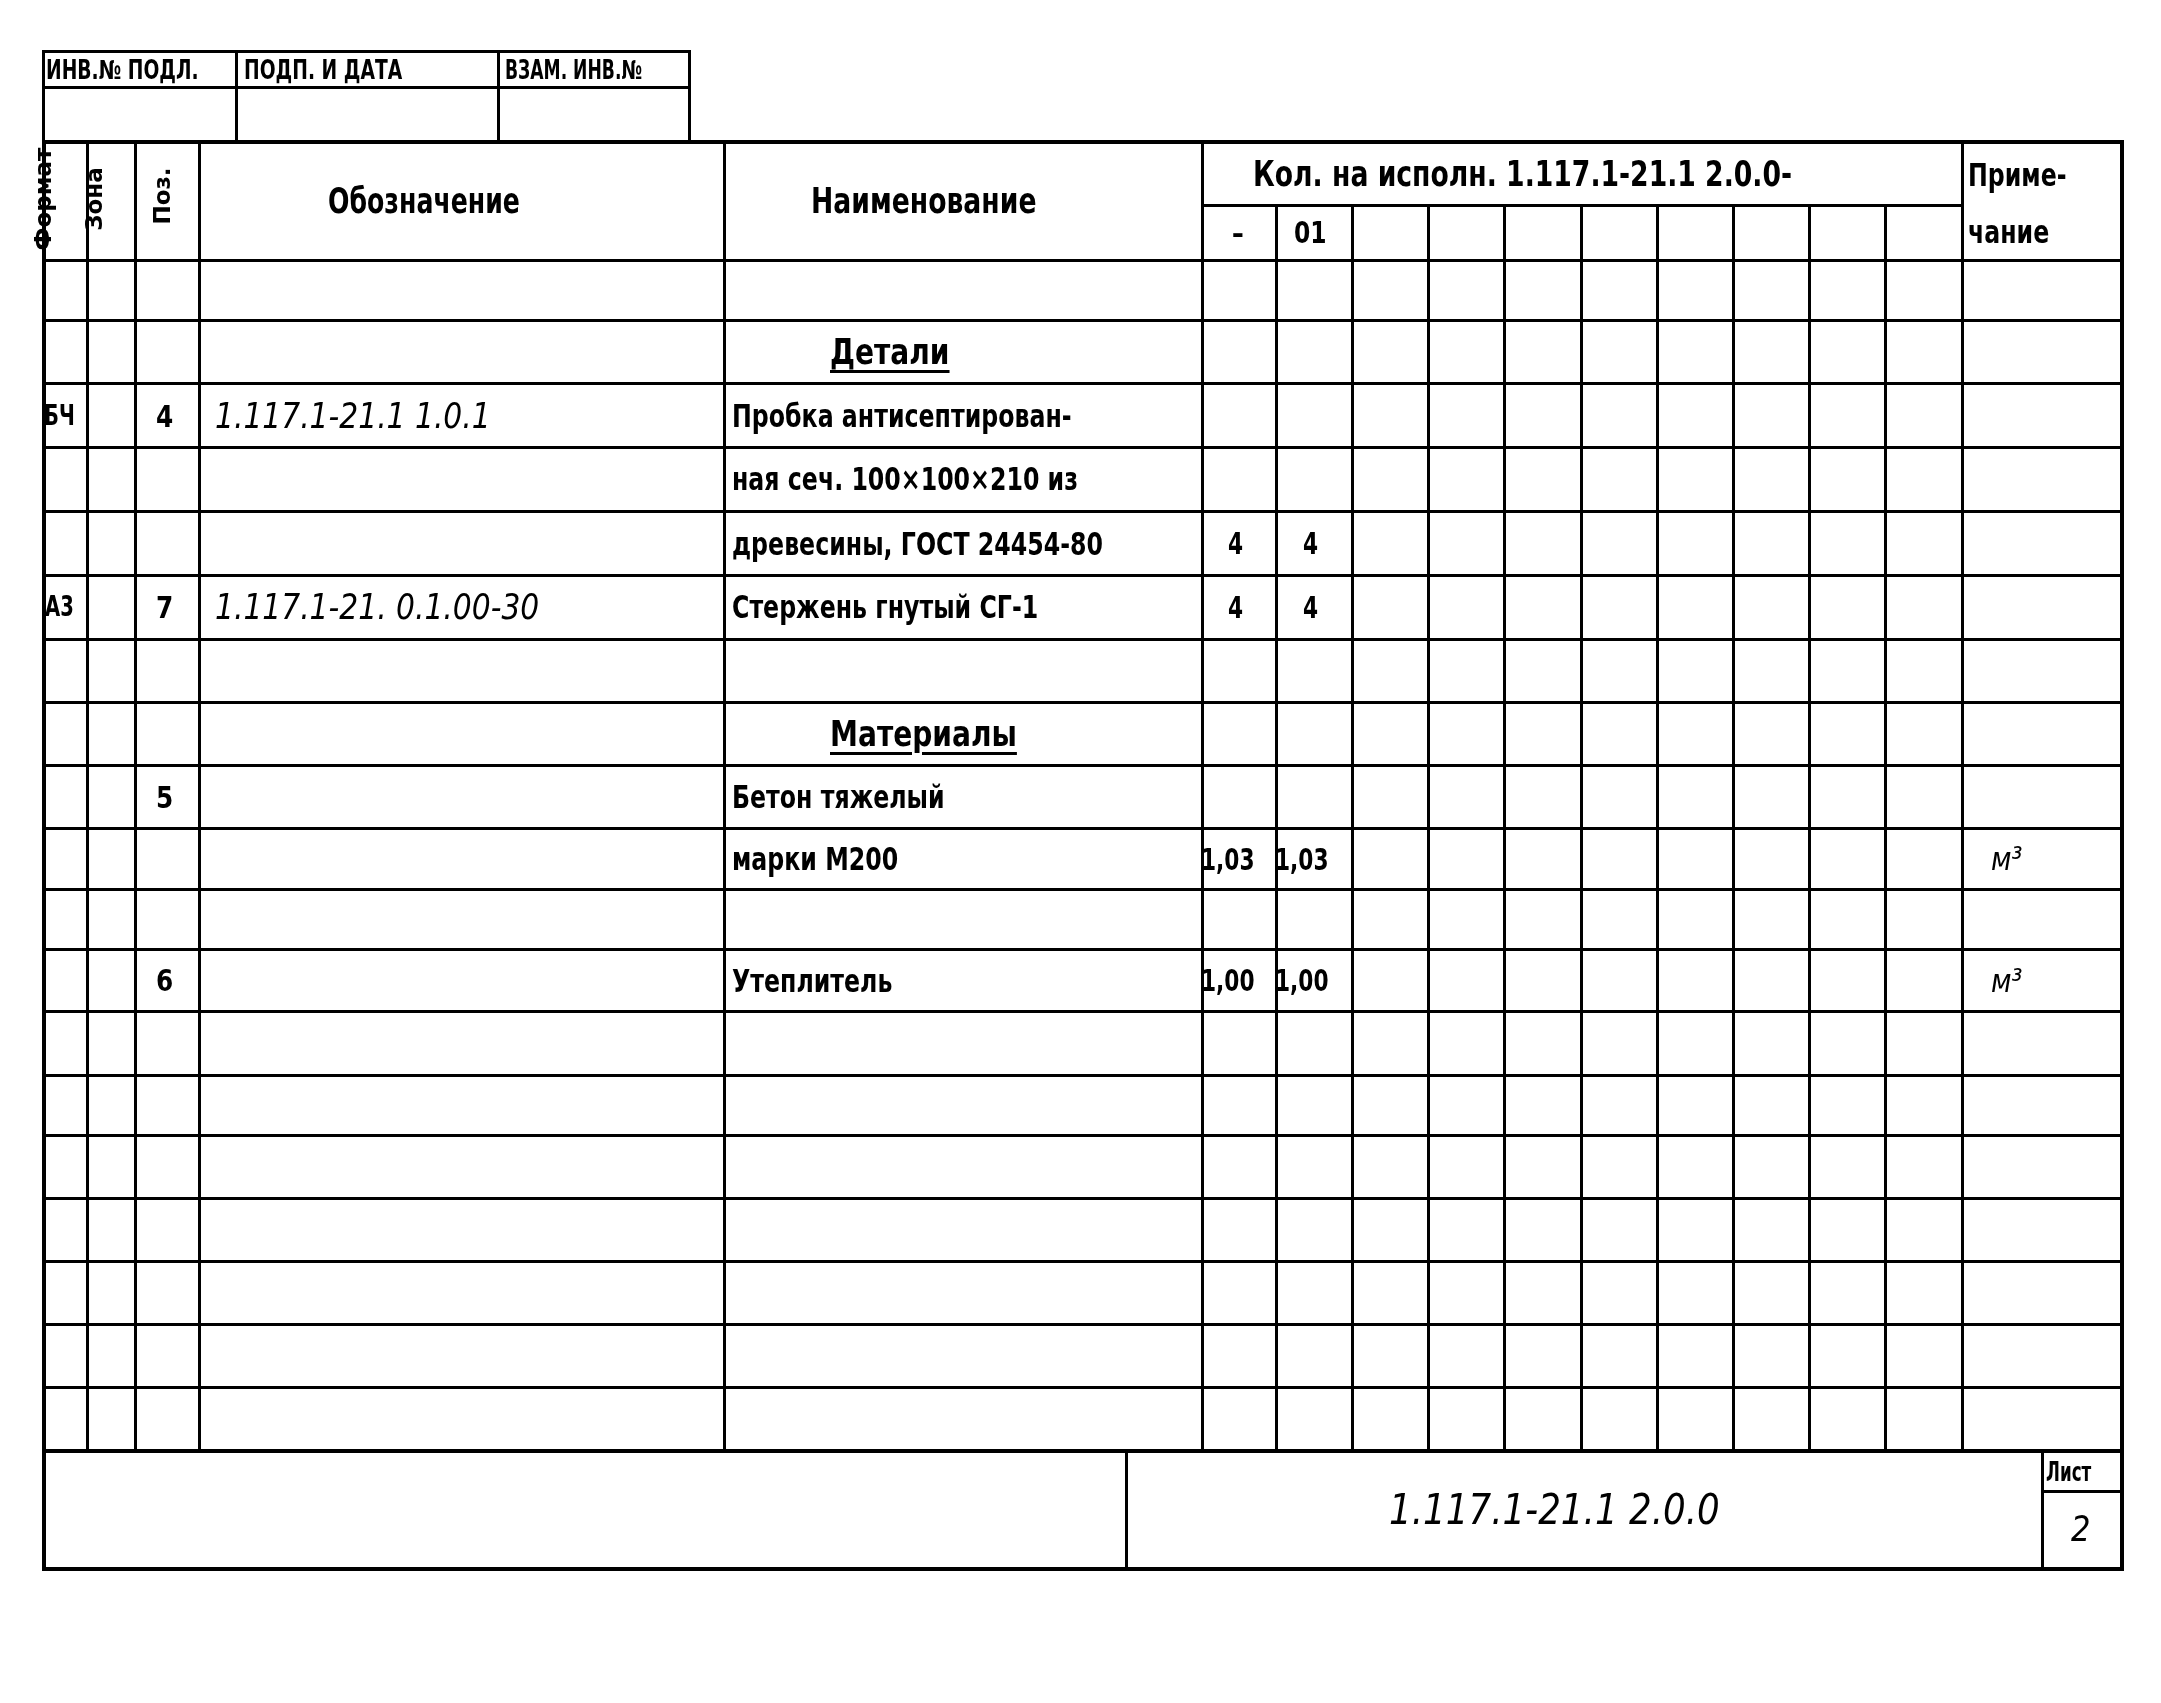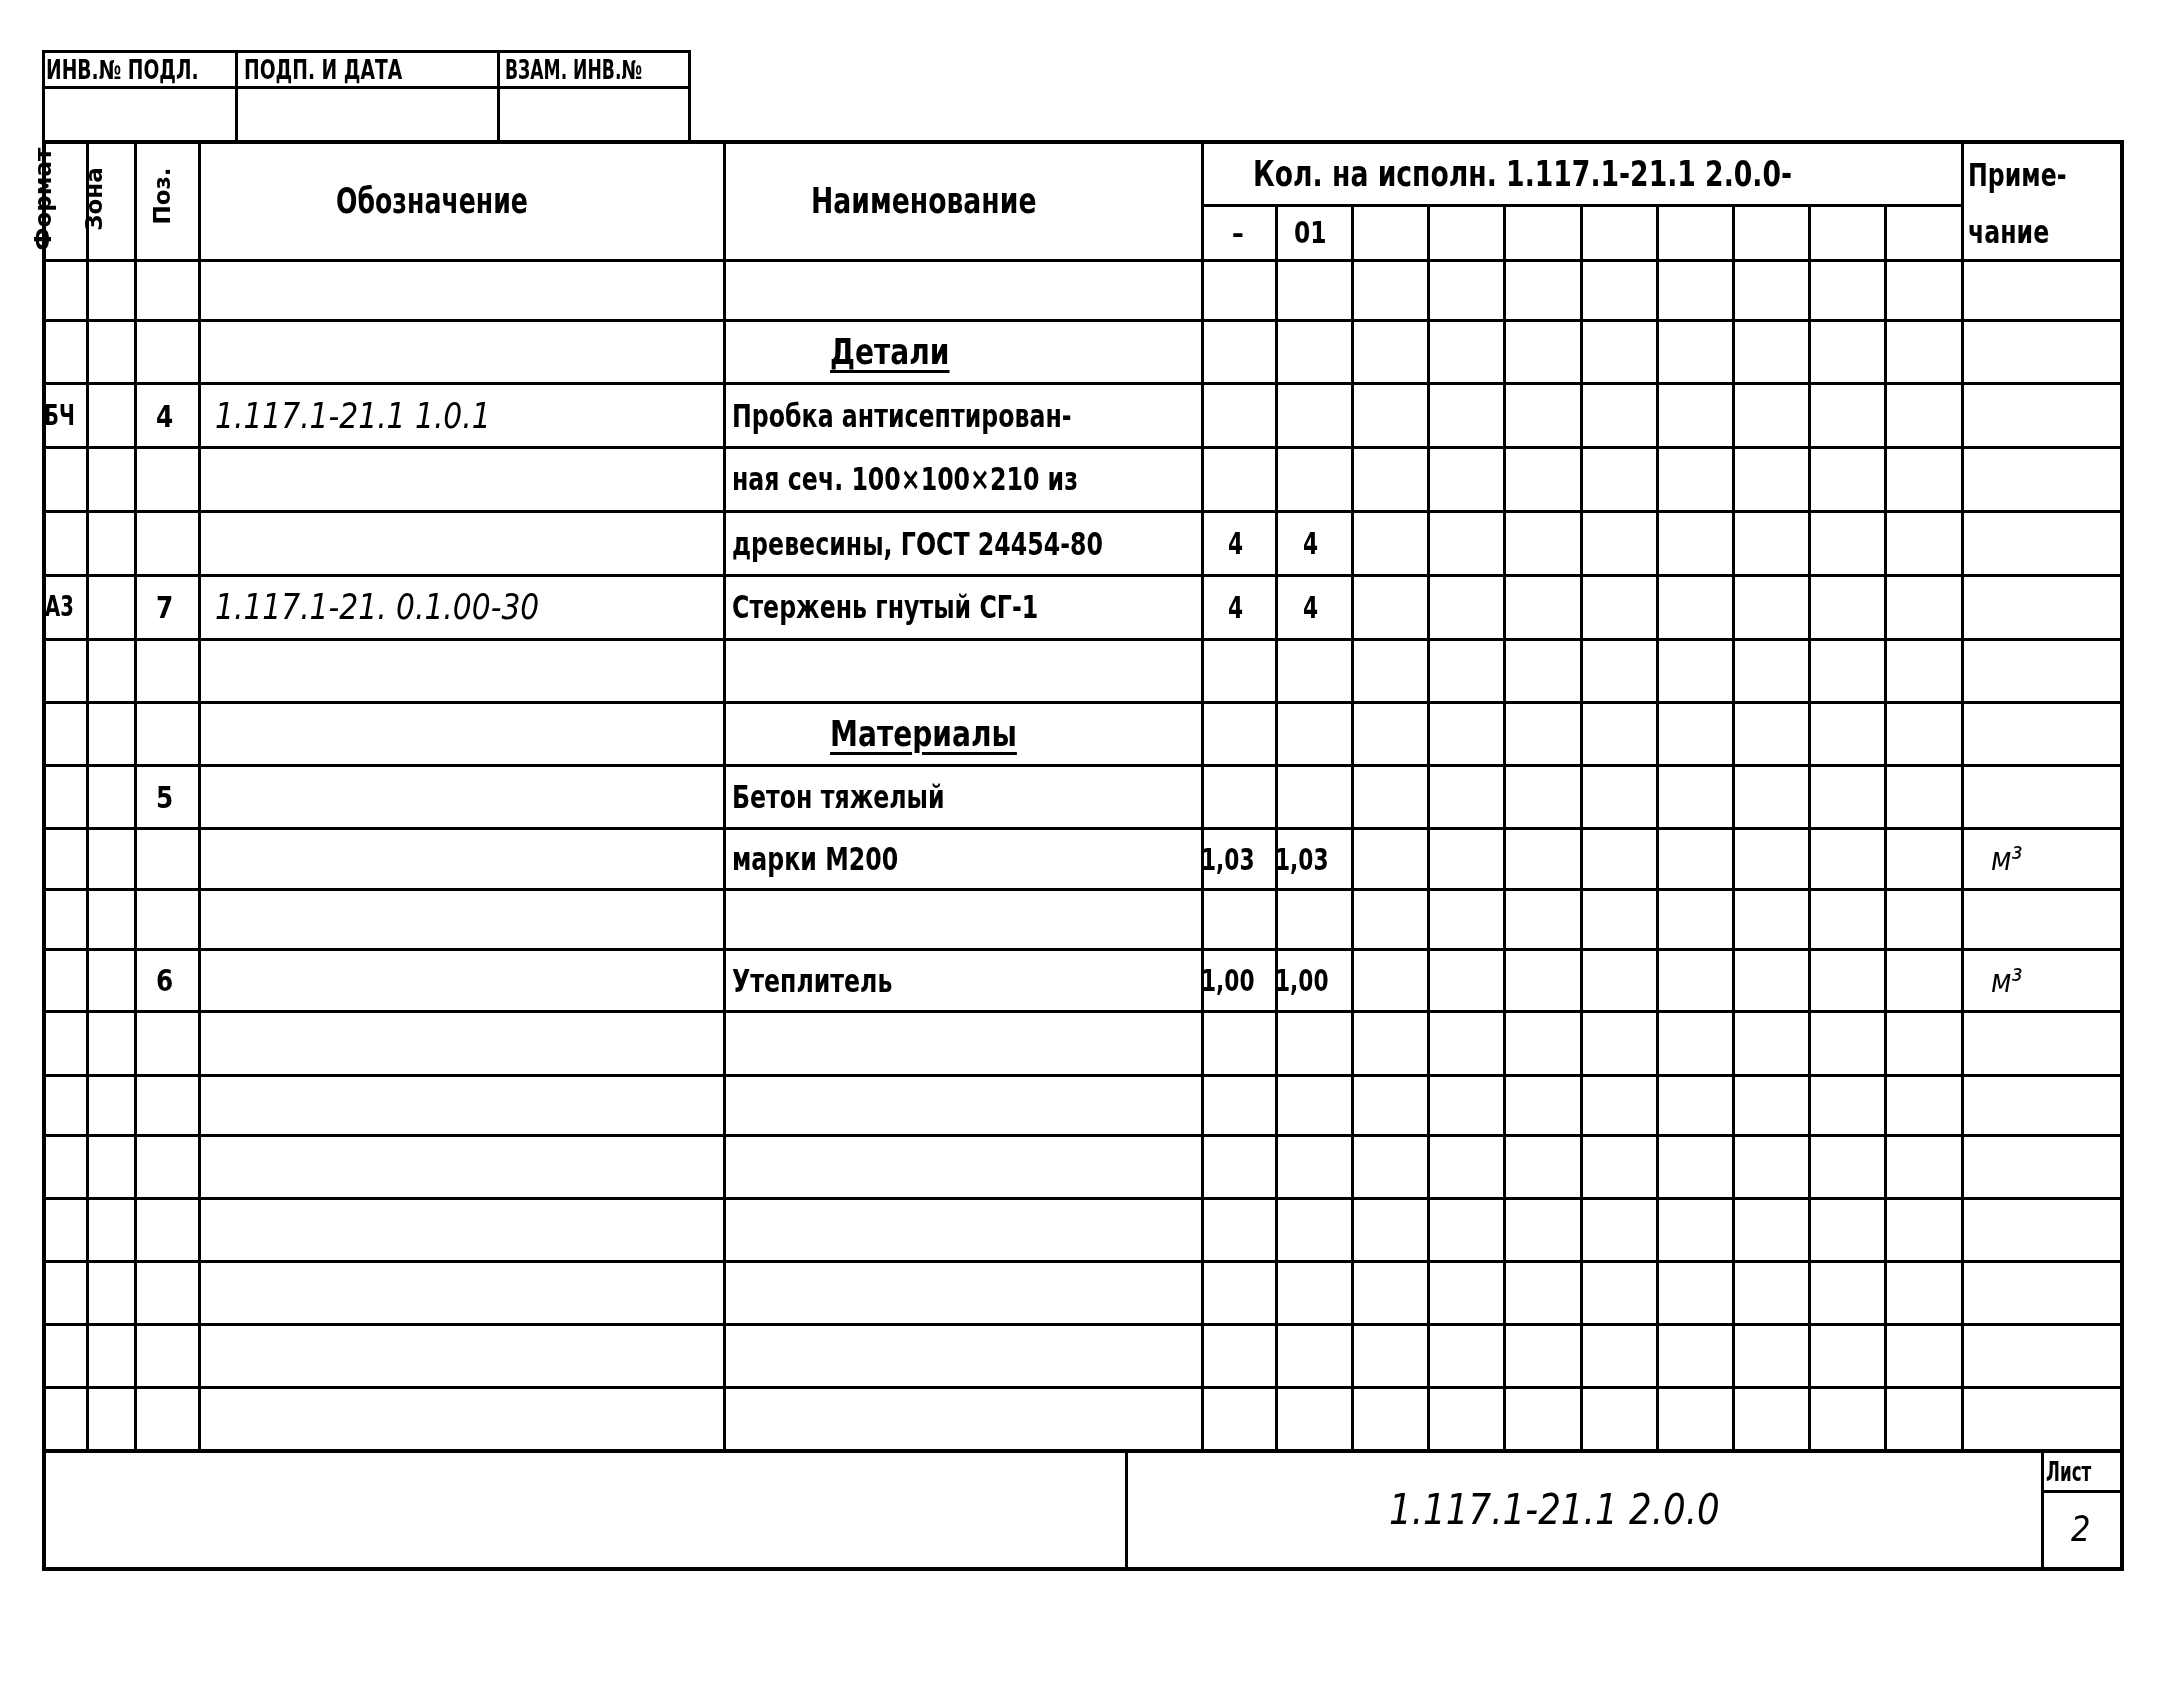--- a/index.html
+++ b/index.html
@@ -89,21 +89,21 @@
       <div class="ln v" style="left:1125px; top:1449px; height:118px;"></div>
       <div class="ln v" style="left:2041px; top:1449px; height:118px;"></div>
       <div class="ln h" style="left:2041px; top:1490px; width:82px;"></div>
     </div>
 
   <div>
     <div class="rot" style="left:-16px; top:186px; width:122px; height:26px; font-size:23px; text-align:center;">Формат</div>
     <div class="rot" style="left:51px; top:186px; width:90px; height:26px; font-size:23px; text-align:center;">Зона</div>
     <div class="rot" style="left:125px; top:183px; width:77px; height:26px; font-size:23px; text-align:center;">Поз.</div>
 
-    <div class="cell c" style="left:201px; top:143px; width:521px; height:116px;padding-left:8px;">
+    <div class="cell c" style="left:201px; top:143px; width:521px; height:116px;">
       <span class="txt hand" style="position:static; font-size:35px; transform:scaleX(0.72);">Обозначение</span>
     </div>
     <div class="cell c" style="left:726px; top:143px; width:474px; height:116px;">
       <span class="txt hand" style="position:static; font-size:36px; transform:scaleX(0.74);">Наименование</span>
     </div>
     <div class="cell l" style="left:1253px; top:143px; width:707px; height:61px;">
       <span class="txt hand" style="position:static; font-size:36px; transform:scaleX(0.74); transform-origin:left center;">Кол. на исполн. 1.117.1-21.1  2.0.0-</span>
     </div>
     <div id="qty-col-headers">
         <div class="cell c" style="left:1204px; top:207px; width:70px; height:52px;">

